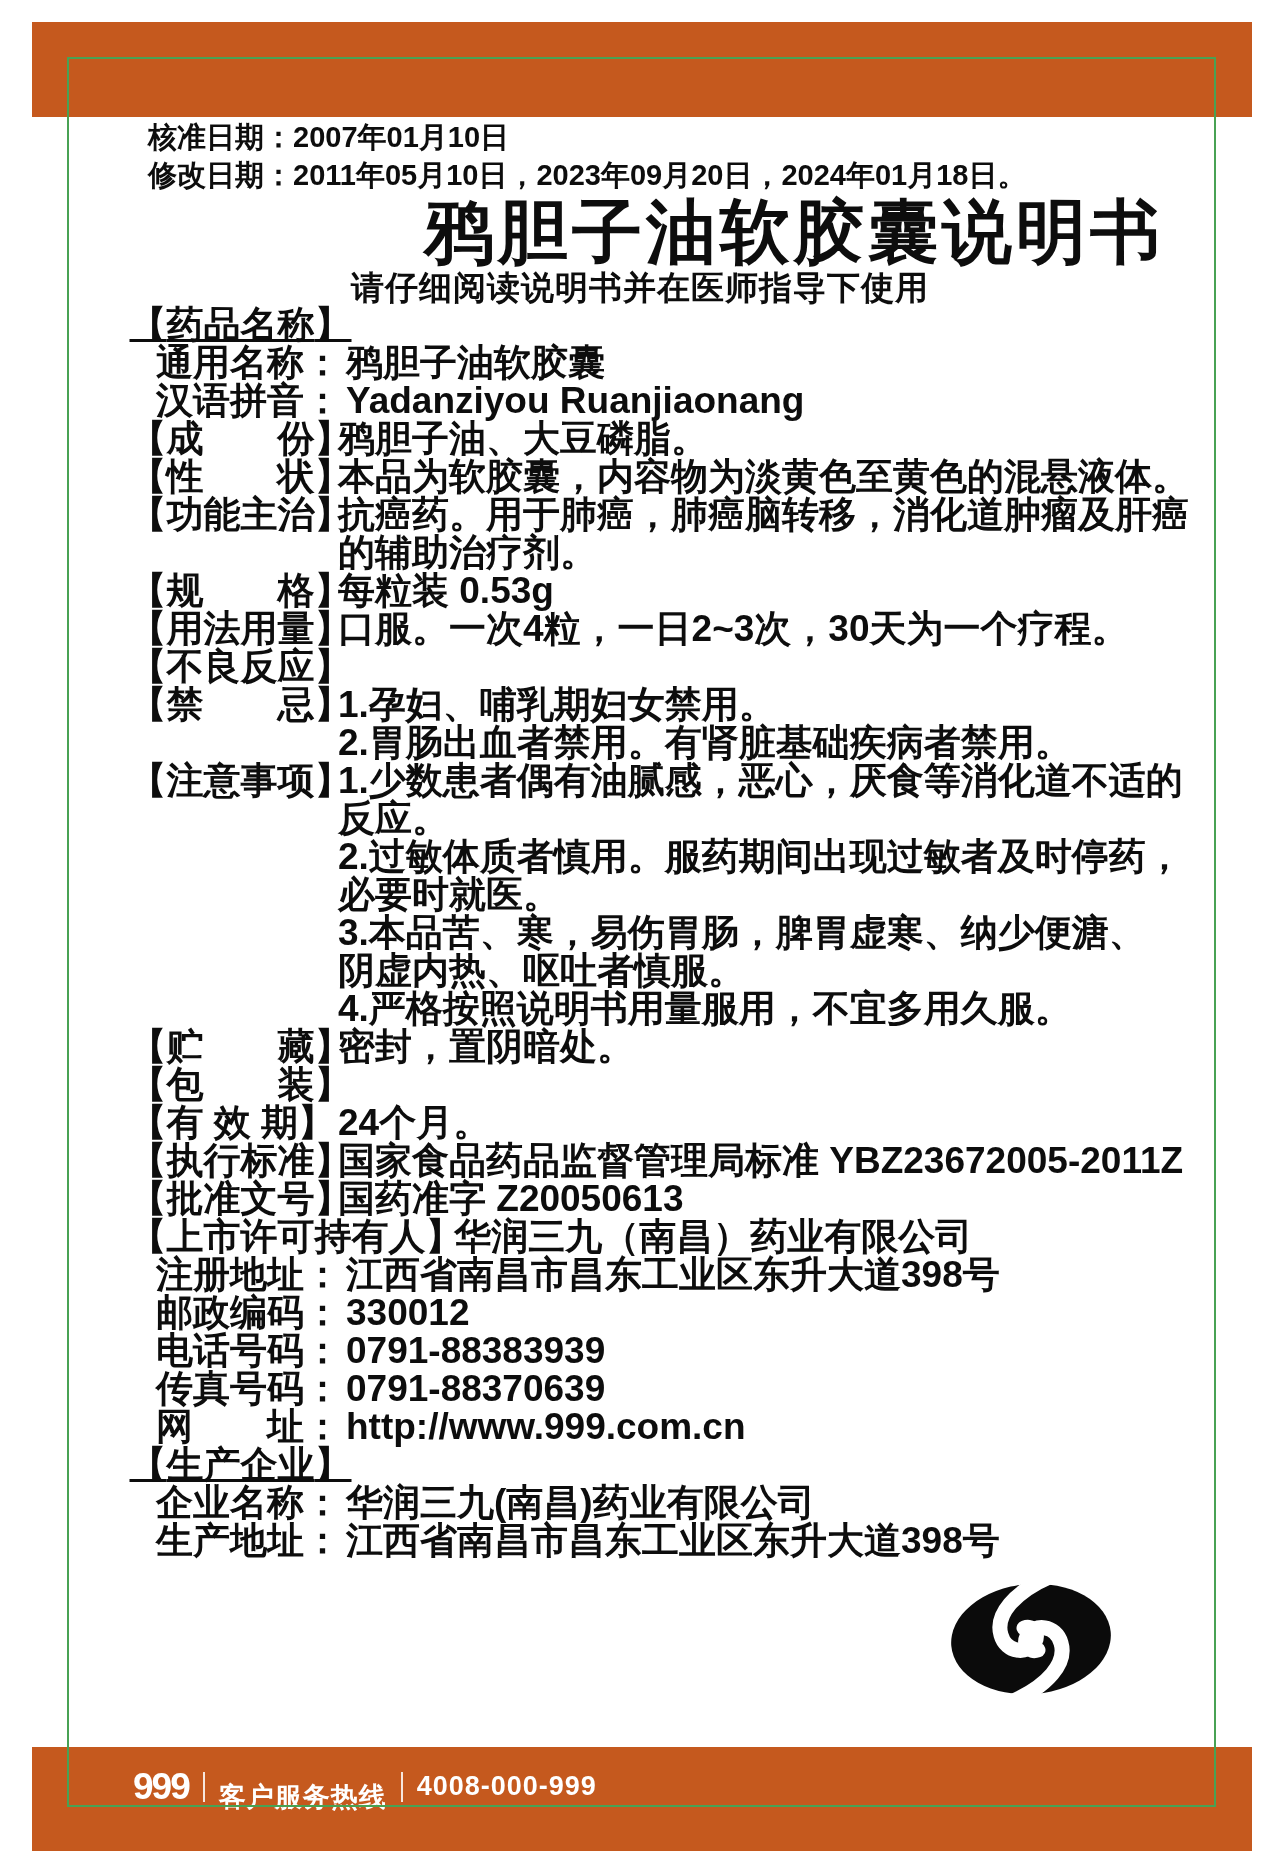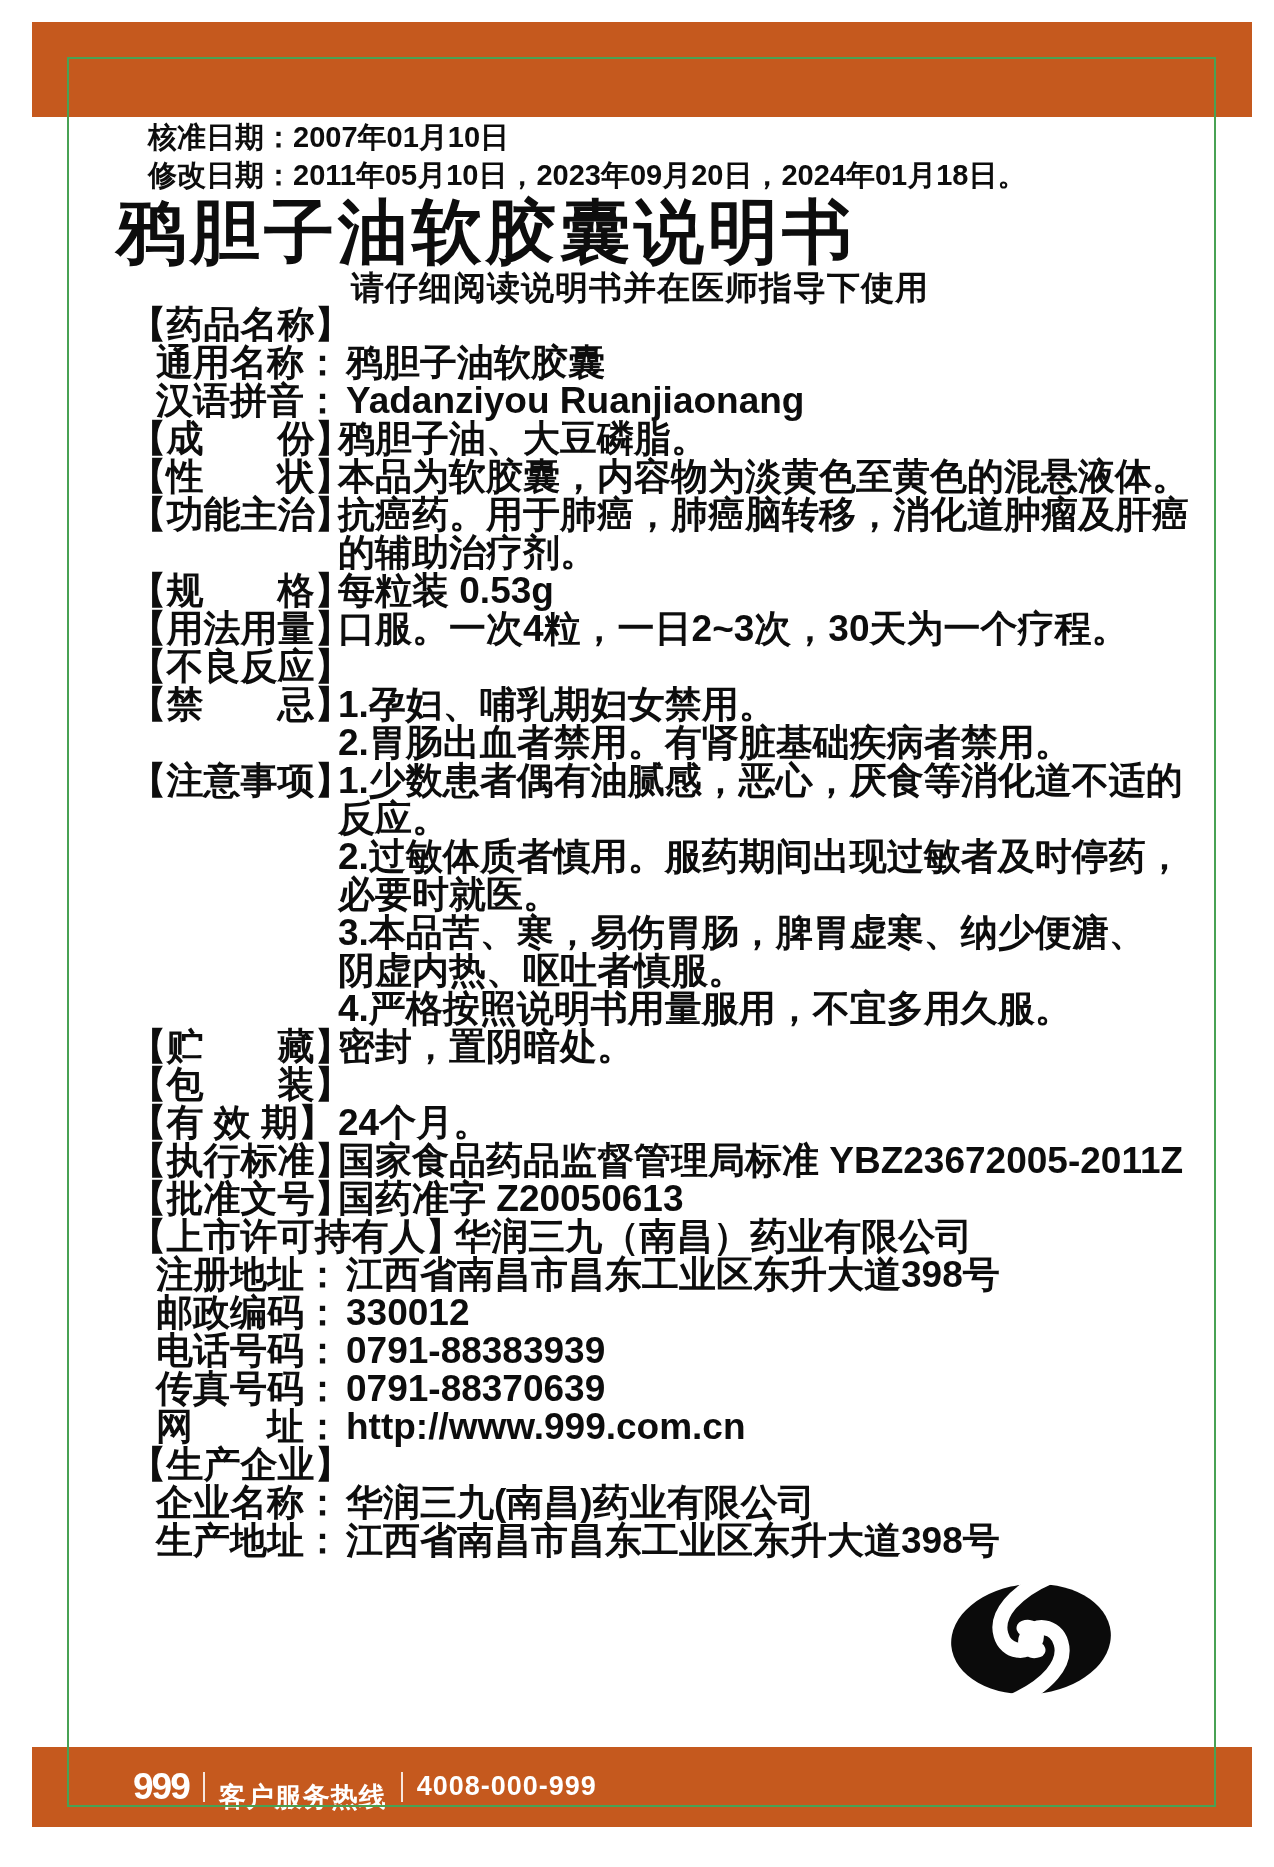--- a/index.html
+++ b/index.html
@@ -6,40 +6,40 @@
     --orange:#C5591E;
     --green:#48A254;
     --ink:#0d0d0d;
   }
   html,body{margin:0;padding:0;background:#ffffff;}
   body{font-family:"Liberation Sans","DejaVu Sans",sans-serif;}
   .page{position:relative;width:1274px;height:1867px;background:#ffffff;overflow:hidden;}
 
   .band{position:absolute;left:32px;width:1220px;background:var(--orange);z-index:1;}
   .band.top{top:22px;height:95px;}
-  .band.bottom{top:1747px;height:80px;}
+  .band.bottom{top:1747px;height:104px;}
 
   .frame{position:absolute;left:67px;top:57px;width:1145px;height:1746px;
          border:2px solid var(--green);z-index:4;pointer-events:none;}
 
   .content{position:absolute;left:148px;top:118px;width:1016px;z-index:2;
            color:var(--ink);font-size:37px;line-height:38px;font-weight:600;}
 
   .date{font-size:29px;line-height:38px;font-weight:700;white-space:pre;}
   .title{margin:0 0 0 -32px;height:76px;line-height:76px;font-size:70px;
-         font-weight:800;text-align:left;letter-spacing:4px;white-space:pre;}
+         font-weight:800;text-align:right;letter-spacing:4px;white-space:pre;}
   .subtitle{margin-left:-32px;height:36px;line-height:36px;font-size:33px;
             font-weight:700;text-align:center;letter-spacing:1px;white-space:pre;}
 
   .row{display:flex;align-items:flex-start;}
   .row .label{flex:none;width:190px;white-space:pre;font-weight:700;}
   .row .label.sub{padding-left:8px;font-weight:600;}
   .row .cell{flex:1;min-width:0;}
   .line{white-space:pre;}
-  .hd{font-weight:700;white-space:pre;}
+  .hd{font-weight:700;white-space:pre;text-decoration:underline;}
   .inline{white-space:pre;font-weight:600;}
   .inline .bl,.inline .br,.label .bl,.label .br,.hd .bl,.hd .br{font-weight:700;}
   .bl{margin-left:-0.5em;}
   .br{margin-right:-0.5em;}
 
   .footer{position:absolute;left:101px;top:11px;display:flex;align-items:center;
           color:#ffffff;}
   .f-brand{font-size:37px;font-weight:800;letter-spacing:-2px;line-height:40px;}
   .f-div{width:2px;height:30px;background:rgba(255,255,255,0.85);margin:0 14px;}
   .f-label{font-size:27px;font-weight:600;letter-spacing:1px;margin-top:21px;}

